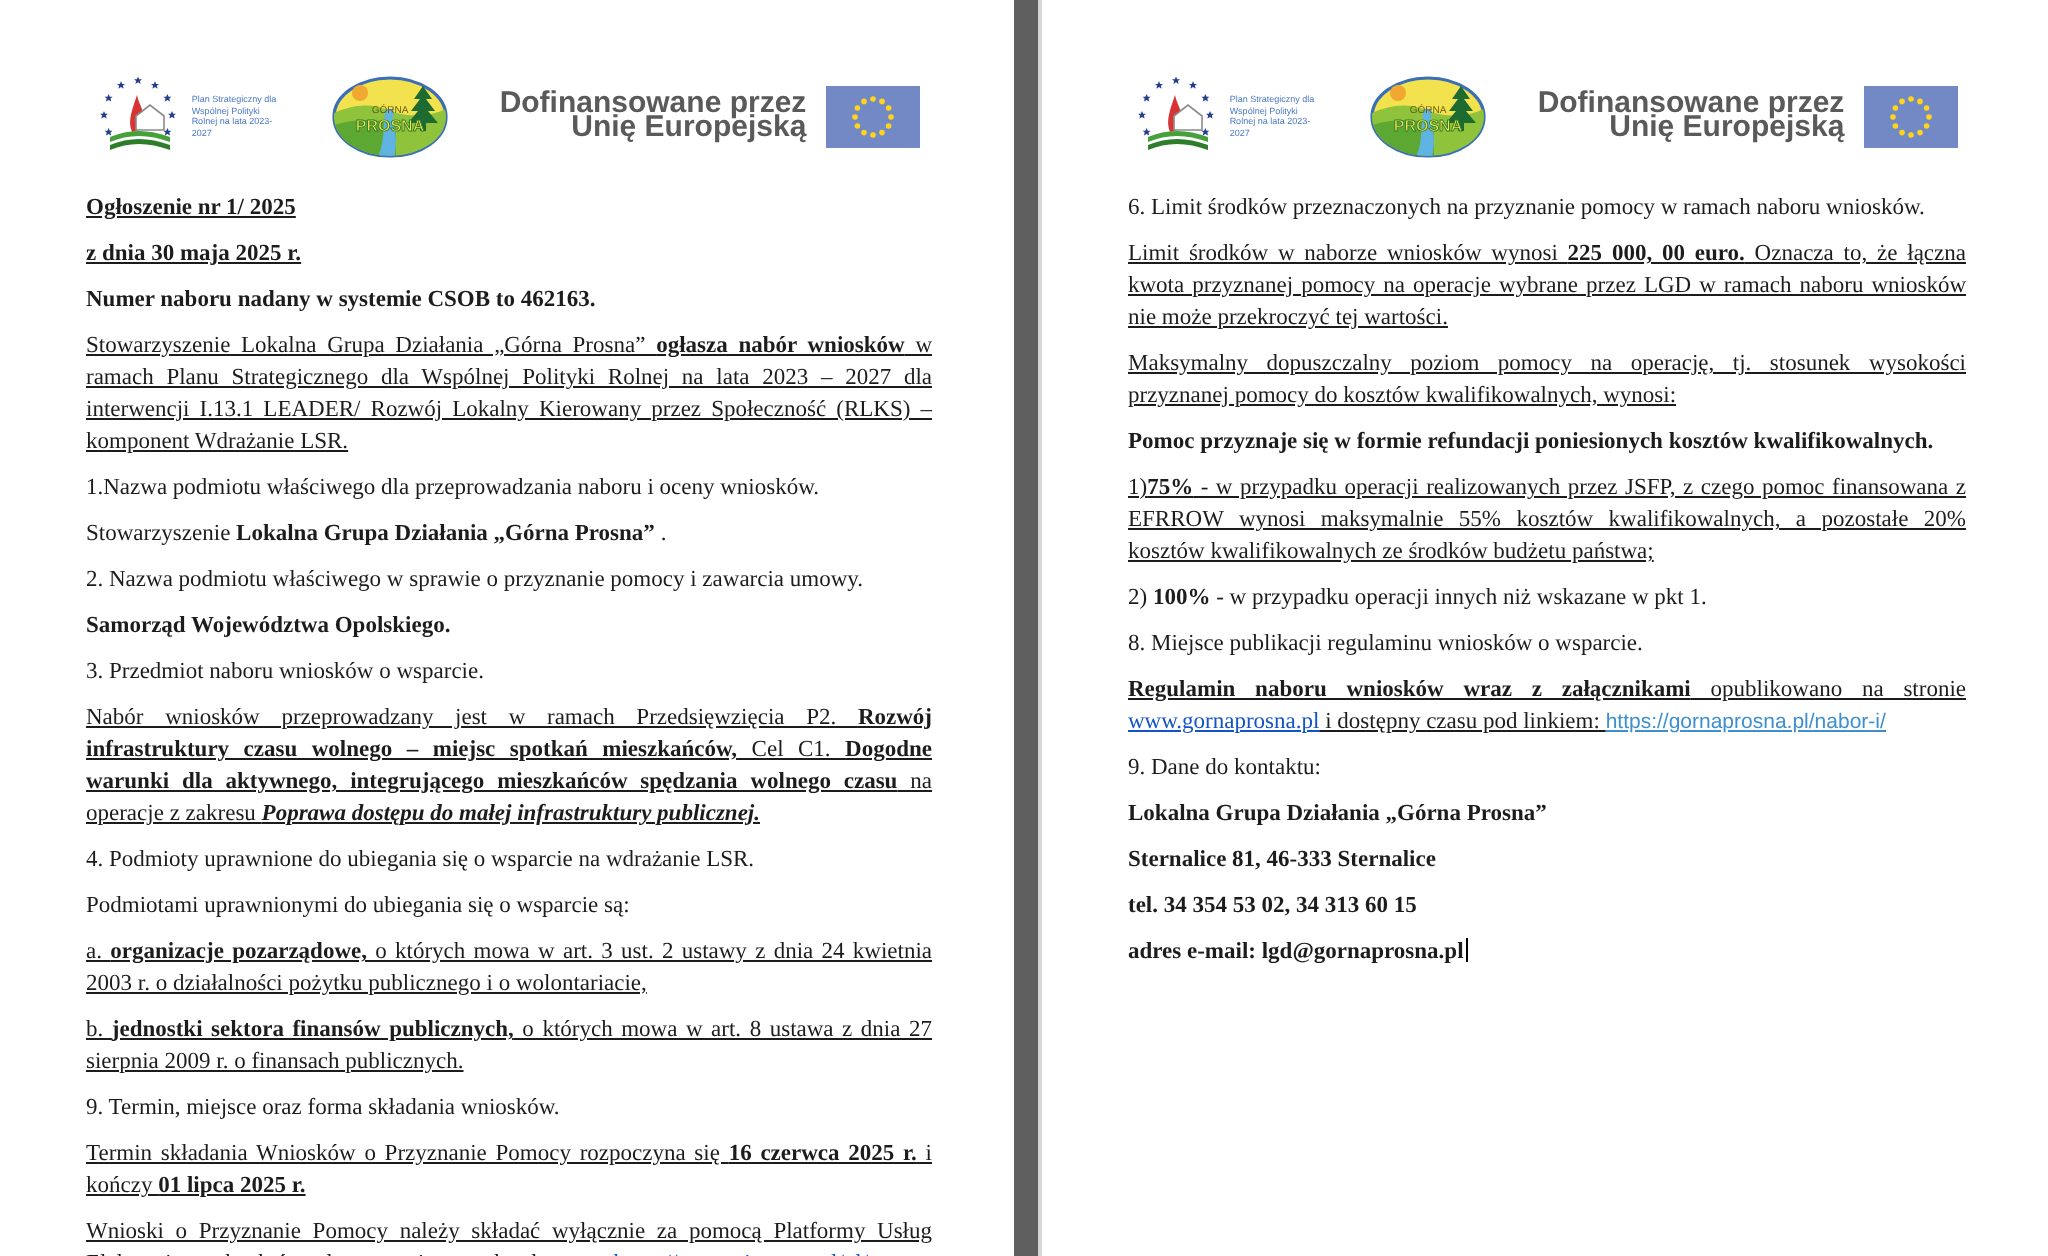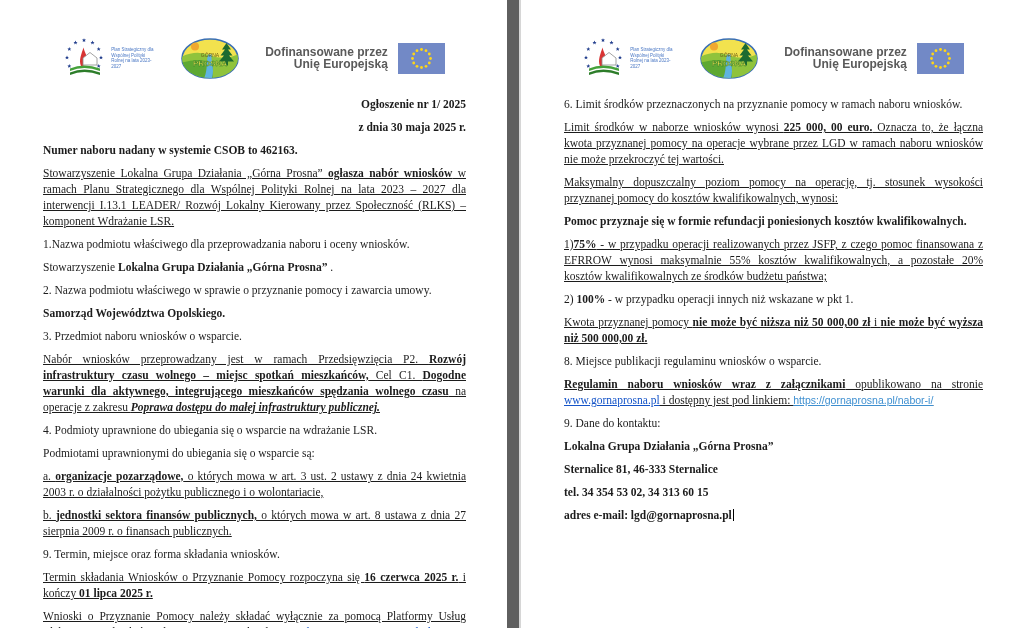--- a/index.html
+++ b/index.html
@@ -13,27 +13,27 @@
   .page{position:absolute;top:0;bottom:0;background:#fff;}
   .page-left{left:0;width:507px;}
   .divider{position:absolute;top:0;bottom:0;left:507px;width:12px;background:#5f5f5f;border-right:2px solid #d6d6d6;}
   .page-right{left:521px;right:0;}
 
   
   .logos{display:flex;justify-content:center;align-items:center;gap:24px;padding-top:32px;height:52px;}
   .logo-cap{display:flex;align-items:center;gap:4px;}
   .cap-text{width:44px;font-family:"Liberation Sans","DejaVu Sans",sans-serif;font-size:4.5px;line-height:5.5px;color:#4a77c4;}
   .eu-block{display:flex;align-items:center;gap:10px;}
-  .eu-text{font-family:"Liberation Sans","DejaVu Sans",sans-serif;font-size:12px;line-height:12px;color:#5a5a5a;text-align:right;font-weight:bold;}
+  .eu-text{font-family:"Liberation Sans","DejaVu Sans",sans-serif;font-size:15px;line-height:12px;color:#5a5a5a;text-align:right;font-weight:bold;}
 
   
   .content{padding:12px 41px 0 43px;}
   p.block{margin:0 0 7px;font-size:11.5px;line-height:16px;}
   .justify{text-align:justify;text-decoration:underline;}
-  .center{text-align:right;}
+  .center{text-align:left;text-decoration:underline;}
   .title{font-size:12.5px;margin-bottom:6px;}
   .gap{margin-top:21px;}
   .gap-xl{margin-top:29px;}
   .contact{margin-bottom:4px;}
   .b{font-weight:bold;}
   .i{font-style:italic;margin-top:30px;}
   a.link{color:#1353c8;text-decoration:underline;cursor:pointer;}
   a.link.sm{font-family:"Liberation Sans","DejaVu Sans",sans-serif;font-size:10.5px;color:#3e8fd0;}
   .cursor{display:inline-block;width:1px;height:12px;background:#000;vertical-align:-2px;margin-left:1px;}
 </style>
@@ -198,23 +198,22 @@
       </div>
     </div>
 
     <div class="content">
         <p class="block"><span class="">6. Limit środków przeznaczonych na przyznanie pomocy w ramach naboru wniosków.</span></p>
         <p class="block justify"><span class="">Limit środków w naborze wniosków wynosi </span><span class="b">225 000, 00 euro.</span><span class=""> Oznacza to, że łączna kwota przyznanej pomocy na operacje wybrane przez LGD w ramach naboru wniosków nie może przekroczyć tej wartości.</span></p>
         <p class="block justify"><span class="">Maksymalny dopuszczalny poziom pomocy na operację, tj. stosunek wysokości przyznanej pomocy do kosztów kwalifikowalnych, wynosi:</span></p>
         <p class="block"><span class="b">Pomoc przyznaje się w formie refundacji poniesionych kosztów kwalifikowalnych.</span></p>
         <p class="block justify"><span class="">1)</span><span class="b">75%</span><span class=""> - w przypadku operacji realizowanych przez JSFP, z czego pomoc finansowana z EFRROW wynosi maksymalnie 55% kosztów kwalifikowalnych, a pozostałe 20% kosztów kwalifikowalnych ze środków budżetu państwa;</span></p>
         <p class="block"><span class="">2) </span><span class="b">100%</span><span class=""> - w przypadku operacji innych niż wskazane w pkt 1.</span></p>
-        <p class="block justify"><span class="">Kwota przyznanej pomocy </span><span class="b">nie może być niższa niż 50 000,00 zł</span><span class=""> i </span><span class="b">nie może być wyższa niż 500 000,00 zł.</span></p>
         <p class="block gap-xl"><span class="">8. Miejsce publikacji regulaminu wniosków o wsparcie.</span></p>
-        <p class="block justify"><span class="b">Regulamin naboru wniosków wraz z załącznikami</span><span class=""> opublikowano na stronie </span><a href="#" class="link">www.gornaprosna.pl</a><span class=""> i dostępny jest pod linkiem: </span><a href="#" class="link sm">https://gornaprosna.pl/nabor-i/</a></p>
+        <p class="block justify"><span class="b">Regulamin naboru wniosków wraz z załącznikami</span><span class=""> opublikowano na stronie </span><a href="#" class="link">www.gornaprosna.pl</a><span class=""> i dostępny czasu pod linkiem: </span><a href="#" class="link sm">https://gornaprosna.pl/nabor-i/</a></p>
         <p class="block gap-xl"><span class="">9. Dane do kontaktu:</span></p>
         <p class="block contact"><span class="b">Lokalna Grupa Działania „Górna Prosna”</span></p>
         <p class="block contact"><span class="b">Sternalice 81, 46-333 Sternalice</span></p>
         <p class="block contact"><span class="b">tel. 34 354 53 02, 34 313 60 15</span></p>
         <p class="block contact"><span class="b">adres e-mail: lgd@gornaprosna.pl</span><span class="cursor"></span></p>
       </div>
   </div>
 
 </div>
 

